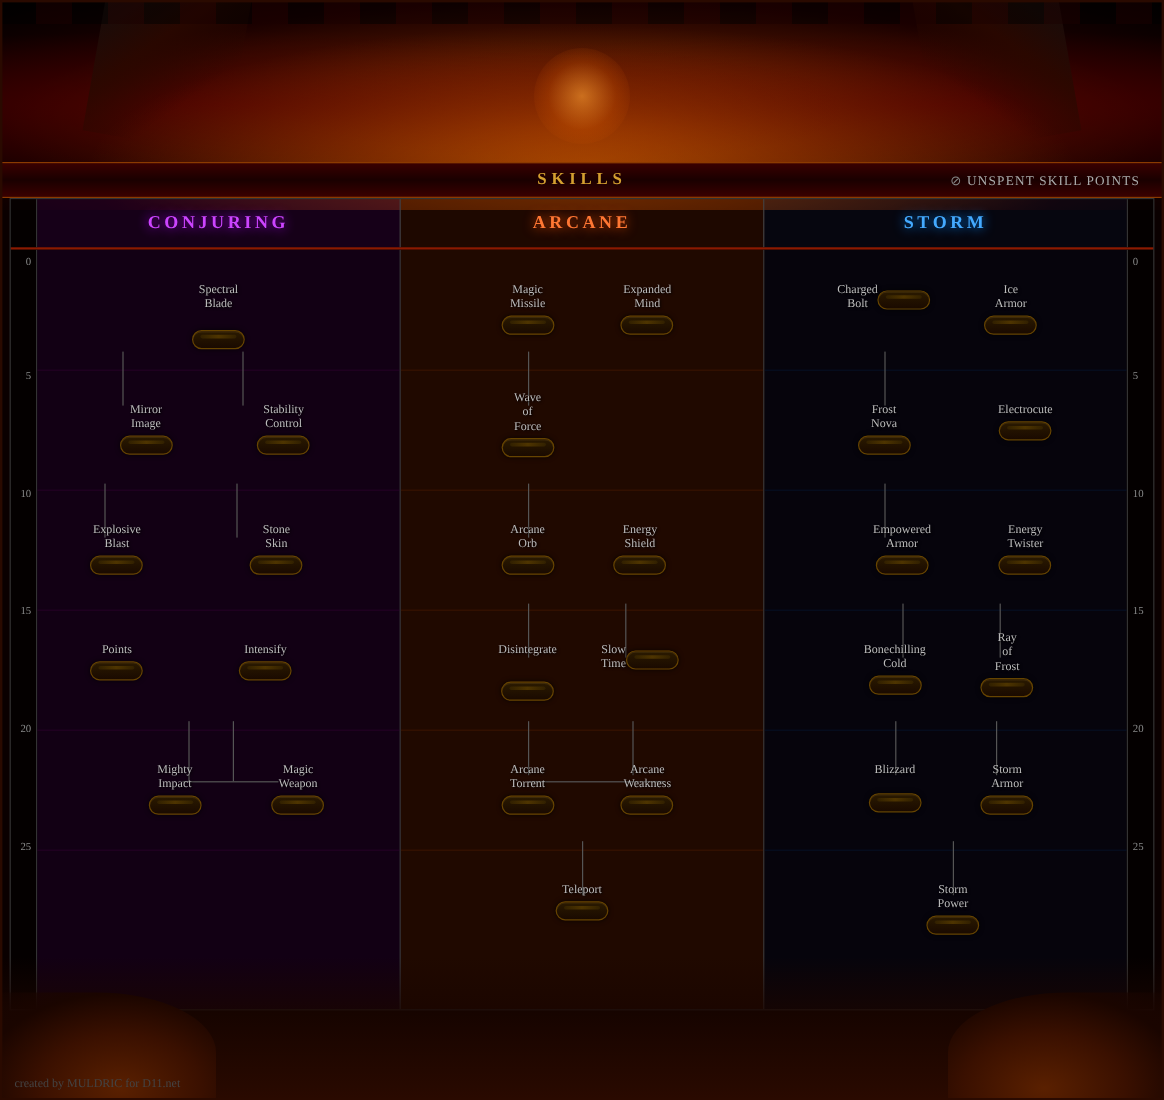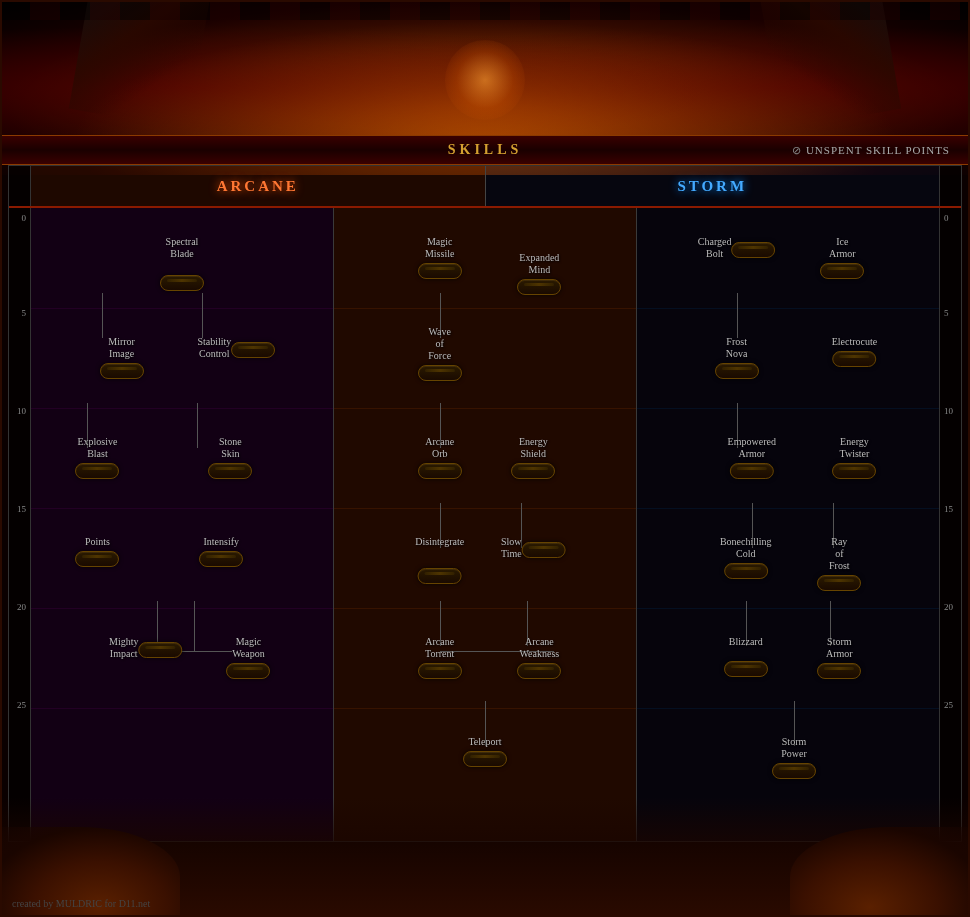--- a/index.html
+++ b/index.html
@@ -136,20 +136,21 @@
 <div class="header">
   <div style="width:200px;"></div>
   <div class="header-title">Skills</div>
   <div class="header-points" style="width:200px;text-align:right;color:#aaa;font-size:11px;letter-spacing:1px;text-transform:uppercase;">Unspent Skill Points</div>
 </div>
 
 <div style="position:absolute;top:165px;left:8px;right:8px;bottom:75px;display:flex;flex-direction:column;border:1px solid #333;">
 
   <div style="display:flex;height:42px;border-bottom:2px solid #8b1a00;">
     <div style="width:22px;background:rgba(0,0,0,0.6);border-right:1px solid #333;"></div>
+    <div class="col-header conjuring" style="flex:1;display:flex;align-items:center;justify-content:center;color:#cc44ff;font-size:15px;letter-spacing:3px;text-transform:uppercase;font-weight:bold;background:rgba(40,0,60,0.4);border-right:1px solid #444;text-shadow:0 0 10px #aa00ff;">Conjuring</div>
     <div class="col-header arcane" style="flex:1;display:flex;align-items:center;justify-content:center;color:#ff7733;font-size:15px;letter-spacing:3px;text-transform:uppercase;font-weight:bold;background:rgba(60,20,0,0.4);border-right:1px solid #444;text-shadow:0 0 10px #ff5500;">Arcane</div>
     <div class="col-header storm" style="flex:1;display:flex;align-items:center;justify-content:center;color:#44aaff;font-size:15px;letter-spacing:3px;text-transform:uppercase;font-weight:bold;background:rgba(0,20,50,0.3);text-shadow:0 0 10px #0088ff;">Storm</div>
     <div style="width:22px;background:rgba(0,0,0,0.6);border-left:1px solid #333;"></div>
   </div>
 
   <div style="display:flex;flex:1;overflow:hidden;">
 
     <div style="width:22px;background:rgba(0,0,0,0.6);border-right:1px solid #333;position:relative;">
       <div class="ruler-mark" style="top:5px;">0</div>
       <div class="ruler-mark" style="top:100px;">5</div>
@@ -185,21 +186,21 @@
       <div class="skill-node" style="position:absolute;top:28px;left:50%;transform:translateX(-50%);display:flex;flex-direction:column;align-items:center;">
         <div style="color:#bbb;font-size:10px;text-align:center;line-height:1.2;margin-bottom:15px;text-shadow:1px 1px 2px #000;">Spectral<br>Blade</div>
         <div class="skill-btn"></div>
       </div>
 
       <div class="skill-node" style="position:absolute;top:128px;left:30%;transform:translateX(-50%);display:flex;flex-direction:column;align-items:center;">
         <div style="color:#bbb;font-size:10px;text-align:center;line-height:1.2;margin-bottom:3px;text-shadow:1px 1px 2px #000;">Mirror<br>Image</div>
         <div class="skill-btn"></div>
       </div>
 
-      <div class="skill-node" style="position:absolute;top:128px;left:68%;transform:translateX(-50%);display:flex;flex-direction:row;align-items:center;justify-content:space-between;">
+      <div class="skill-node" style="position:absolute;top:128px;left:68%;transform:translateX(-50%);display:flex;flex-direction:column;align-items:center;justify-content:space-between;">
         <div style="color:#bbb;font-size:10px;text-align:center;line-height:1.2;margin-bottom:3px;text-shadow:1px 1px 2px #000;">Stability<br>Control</div>
         <div class="skill-btn"></div>
       </div>
 
       <div class="skill-node" style="position:absolute;top:228px;left:22%;transform:translateX(-50%);display:flex;flex-direction:column;align-items:center;">
         <div style="color:#bbb;font-size:10px;text-align:center;line-height:1.2;margin-bottom:3px;text-shadow:1px 1px 2px #000;">Explosive<br>Blast</div>
         <div class="skill-btn"></div>
       </div>
 
       <div class="skill-node" style="position:absolute;top:228px;left:66%;transform:translateX(-50%);display:flex;flex-direction:column;align-items:center;">
@@ -210,21 +211,21 @@
       <div class="skill-node" style="position:absolute;top:328px;left:22%;transform:translateX(-50%);display:flex;flex-direction:column;align-items:center;">
         <div style="color:#bbb;font-size:10px;text-align:center;line-height:1.2;margin-bottom:3px;text-shadow:1px 1px 2px #000;">Points</div>
         <div class="skill-btn"></div>
       </div>
 
       <div class="skill-node" style="position:absolute;top:328px;left:63%;transform:translateX(-50%);display:flex;flex-direction:column;align-items:center;">
         <div style="color:#bbb;font-size:10px;text-align:center;line-height:1.2;margin-bottom:3px;text-shadow:1px 1px 2px #000;">Intensify</div>
         <div class="skill-btn"></div>
       </div>
 
-      <div class="skill-node" style="position:absolute;top:428px;left:38%;transform:translateX(-50%);display:flex;flex-direction:row;align-items:center;">
+      <div class="skill-node" style="position:absolute;top:428px;left:38%;transform:translateX(-50%);display:flex;flex-direction:column;align-items:center;">
         <div style="color:#bbb;font-size:10px;text-align:center;line-height:1.2;margin-bottom:3px;text-shadow:1px 1px 2px #000;">Mighty<br>Impact</div>
         <div class="skill-btn"></div>
       </div>
 
       <div class="skill-node" style="position:absolute;top:428px;left:72%;transform:translateX(-50%);display:flex;flex-direction:column;align-items:center;">
         <div style="color:#bbb;font-size:10px;text-align:center;line-height:1.2;margin-bottom:3px;text-shadow:1px 1px 2px #000;">Magic<br>Weapon</div>
         <div class="skill-btn"></div>
       </div>
     </div>
 
@@ -245,21 +246,21 @@
       <div style="position:absolute;top:393px;left:64%;width:1px;height:45px;background:#555;"></div>
       <div style="position:absolute;top:493px;left:50%;width:1px;height:45px;background:#555;"></div>
 
       <div style="position:absolute;top:443px;left:35%;width:38%;height:1px;background:#555;"></div>
 
       <div class="skill-node" style="position:absolute;top:28px;left:35%;transform:translateX(-50%);display:flex;flex-direction:column;align-items:center;">
         <div style="color:#bbb;font-size:10px;text-align:center;line-height:1.2;margin-bottom:3px;text-shadow:1px 1px 2px #000;">Magic<br>Missile</div>
         <div class="skill-btn"></div>
       </div>
 
-      <div class="skill-node" style="position:absolute;top:44px;left:68%;transform:translateX(-50%);display:flex;flex-direction:column;align-items:center;">
+      <div class="skill-node" style="position:absolute;top:28px;left:68%;transform:translateX(-50%);display:flex;flex-direction:column;align-items:center;">
         <div style="color:#bbb;font-size:10px;text-align:center;line-height:1.2;margin-bottom:3px;text-shadow:1px 1px 2px #000;">Expanded<br>Mind</div>
         <div class="skill-btn"></div>
       </div>
 
       <div class="skill-node" style="position:absolute;top:118px;left:35%;transform:translateX(-50%);display:flex;flex-direction:column;align-items:center;">
         <div style="color:#bbb;font-size:10px;text-align:center;line-height:1.2;margin-bottom:3px;text-shadow:1px 1px 2px #000;">Wave<br>of<br>Force</div>
         <div class="skill-btn"></div>
       </div>
 
       <div class="skill-node" style="position:absolute;top:228px;left:35%;transform:translateX(-50%);display:flex;flex-direction:column;align-items:center;">
@@ -343,21 +344,21 @@
       <div class="skill-node" style="position:absolute;top:228px;left:72%;transform:translateX(-50%);display:flex;flex-direction:column;align-items:center;">
         <div style="color:#bbb;font-size:10px;text-align:center;line-height:1.2;margin-bottom:3px;text-shadow:1px 1px 2px #000;">Energy<br>Twister</div>
         <div class="skill-btn"></div>
       </div>
 
       <div class="skill-node" style="position:absolute;top:328px;left:36%;transform:translateX(-50%);display:flex;flex-direction:column;align-items:center;">
         <div style="color:#bbb;font-size:10px;text-align:center;line-height:1.2;margin-bottom:3px;text-shadow:1px 1px 2px #000;">Bonechilling<br>Cold</div>
         <div class="skill-btn"></div>
       </div>
 
-      <div class="skill-node" style="position:absolute;top:328px;left:67%;transform:translateX(-50%);display:flex;flex-direction:column;align-items:center;">
+      <div class="skill-node" style="position:absolute;top:318px;left:67%;transform:translateX(-50%);display:flex;flex-direction:column;align-items:center;">
         <div style="color:#bbb;font-size:10px;text-align:center;line-height:1.2;margin-bottom:3px;text-shadow:1px 1px 2px #000;">Ray<br>of<br>Frost</div>
         <div class="skill-btn"></div>
       </div>
 
       <div class="skill-node" style="position:absolute;top:428px;left:36%;transform:translateX(-50%);display:flex;flex-direction:column;align-items:center;">
         <div style="color:#bbb;font-size:10px;text-align:center;line-height:1.2;margin-bottom:13px;text-shadow:1px 1px 2px #000;">Blizzard</div>
         <div class="skill-btn"></div>
       </div>
 
       <div class="skill-node" style="position:absolute;top:428px;left:67%;transform:translateX(-50%);display:flex;flex-direction:column;align-items:center;">

